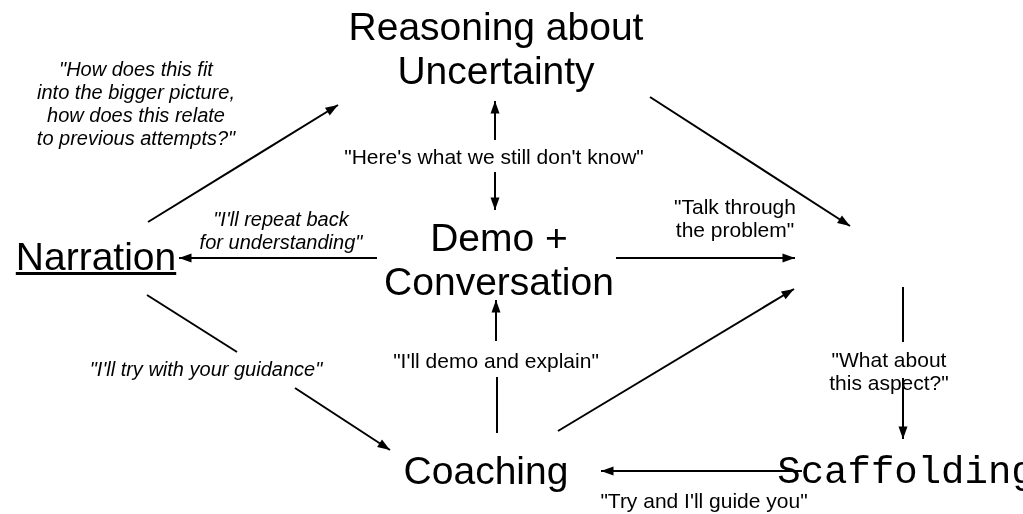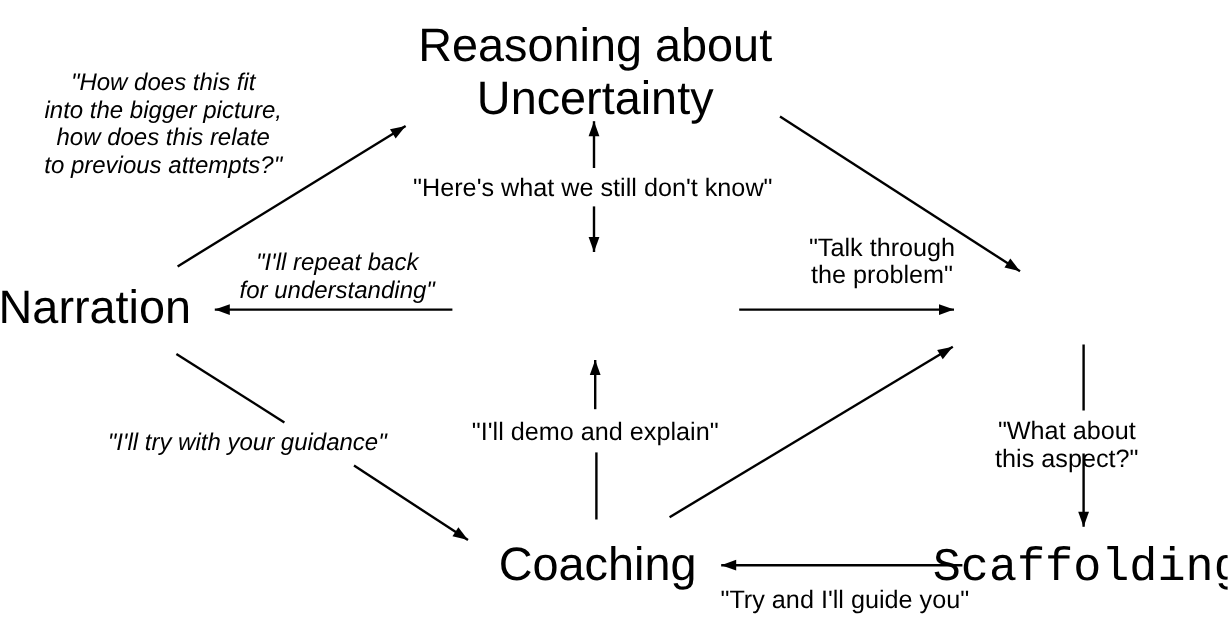--- a/index.html
+++ b/index.html
@@ -67,28 +67,30 @@
     <line x1="496" y1="341" x2="496" y2="300" marker-end="url(#arr)"></line>
 
     <line x1="558" y1="431" x2="794" y2="289" marker-end="url(#arr)"></line>
 
     <line x1="903" y1="287" x2="903" y2="342"></line>
     <line x1="903" y1="378" x2="903" y2="439" marker-end="url(#arr)"></line>
 
     <line x1="802" y1="471" x2="601" y2="471" marker-end="url(#arr)"></line>
   </svg>
 
-  <div class="node" style="left:496px; top:5px;margin-top:12px;">Reasoning about
+  <div class="node" style="left:496px; top:5px;">Reasoning about
 Uncertainty</div>
 
+  <div class="node" style="left:499px; top:216px;">Demo +
+Conversation</div>
 
-  <div class="node" style="left:79px; top:235px;">Narration</div>
+  <div class="node" style="left:96px; top:235px;text-decoration:underline;">Narration</div>
 
 
-  <div class="node" style="left:498px; top:449px;">Coaching</div>
+  <div class="node" style="left:486px; top:449px;">Coaching</div>
 
   <div class="node" style="left:906px; top:451px;font-family:Liberation Mono, monospace;">Scaffolding</div>
 
   <div class="qlabel italic" style="left:136px; top:58px;">"How does this fit
 into the bigger picture,
 how does this relate
 to previous attempts?"</div>
 
   <div class="qlabel" style="left:494px; top:145px;">"Here's what we still don't know"</div>
 

